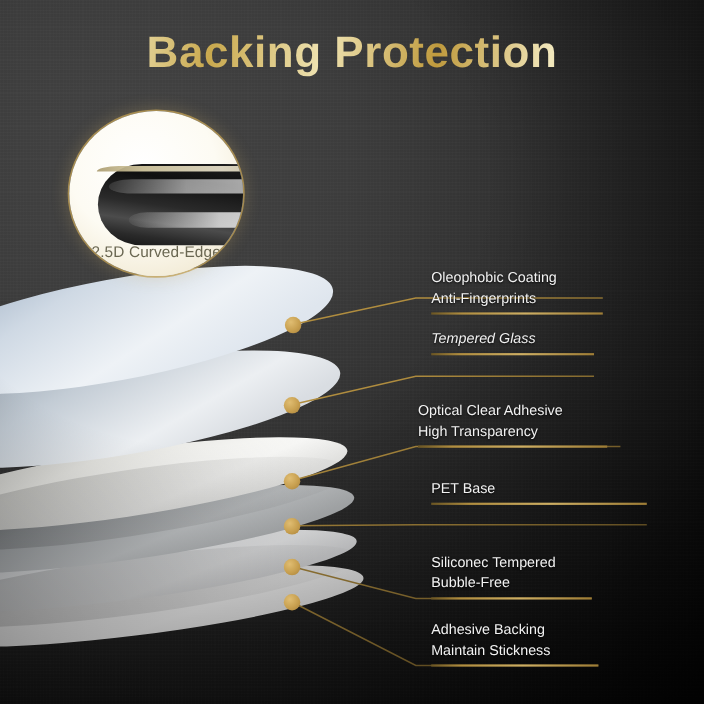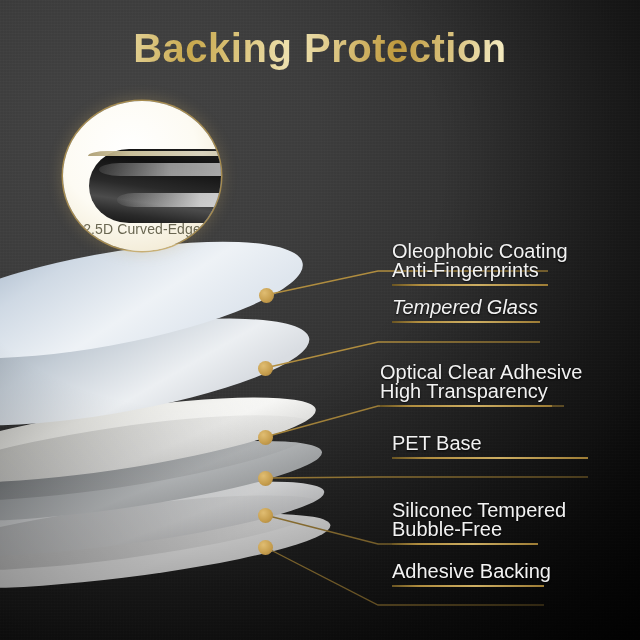--- a/index.html
+++ b/index.html
@@ -147,21 +147,21 @@
     margin-left: -7.5px;
     margin-top: -7.5px;
     border-radius: 50%;
     background: radial-gradient(circle at 36% 32%, #e0bd72 0%, #c79f4f 55%, #a8813a 100%);
   }
 
   
   .label {
     position: absolute;
     color: #f2f2f2;
-    font-size: 20px;
+    font-size: 13px;
     line-height: 19px;
     white-space: nowrap;
     text-shadow: 0 1px 2px rgba(0,0,0,.85);
   }
   .label .rule {
     display: block;
     height: 1.5px;
     margin-top: 4px;
     background: linear-gradient(90deg, #6a5523 0%, #b08d3f 18%, #cdae63 55%, #9d7c35 100%);
   }
@@ -293,16 +293,17 @@
   </div>
 
   <div class="label" style="left:392px; top:501px;">
     <div>Siliconec Tempered</div>
     <div>Bubble-Free</div>
     <span class="rule" style="width:146px;"></span>
   </div>
 
   <div class="label" style="left:392px; top:562px;">
     <div>Adhesive Backing</div>
+    <div>Maintain Stickness</div>
     <span class="rule" style="width:152px;"></span>
   </div>
 
 </div>
 
 </body></html>

